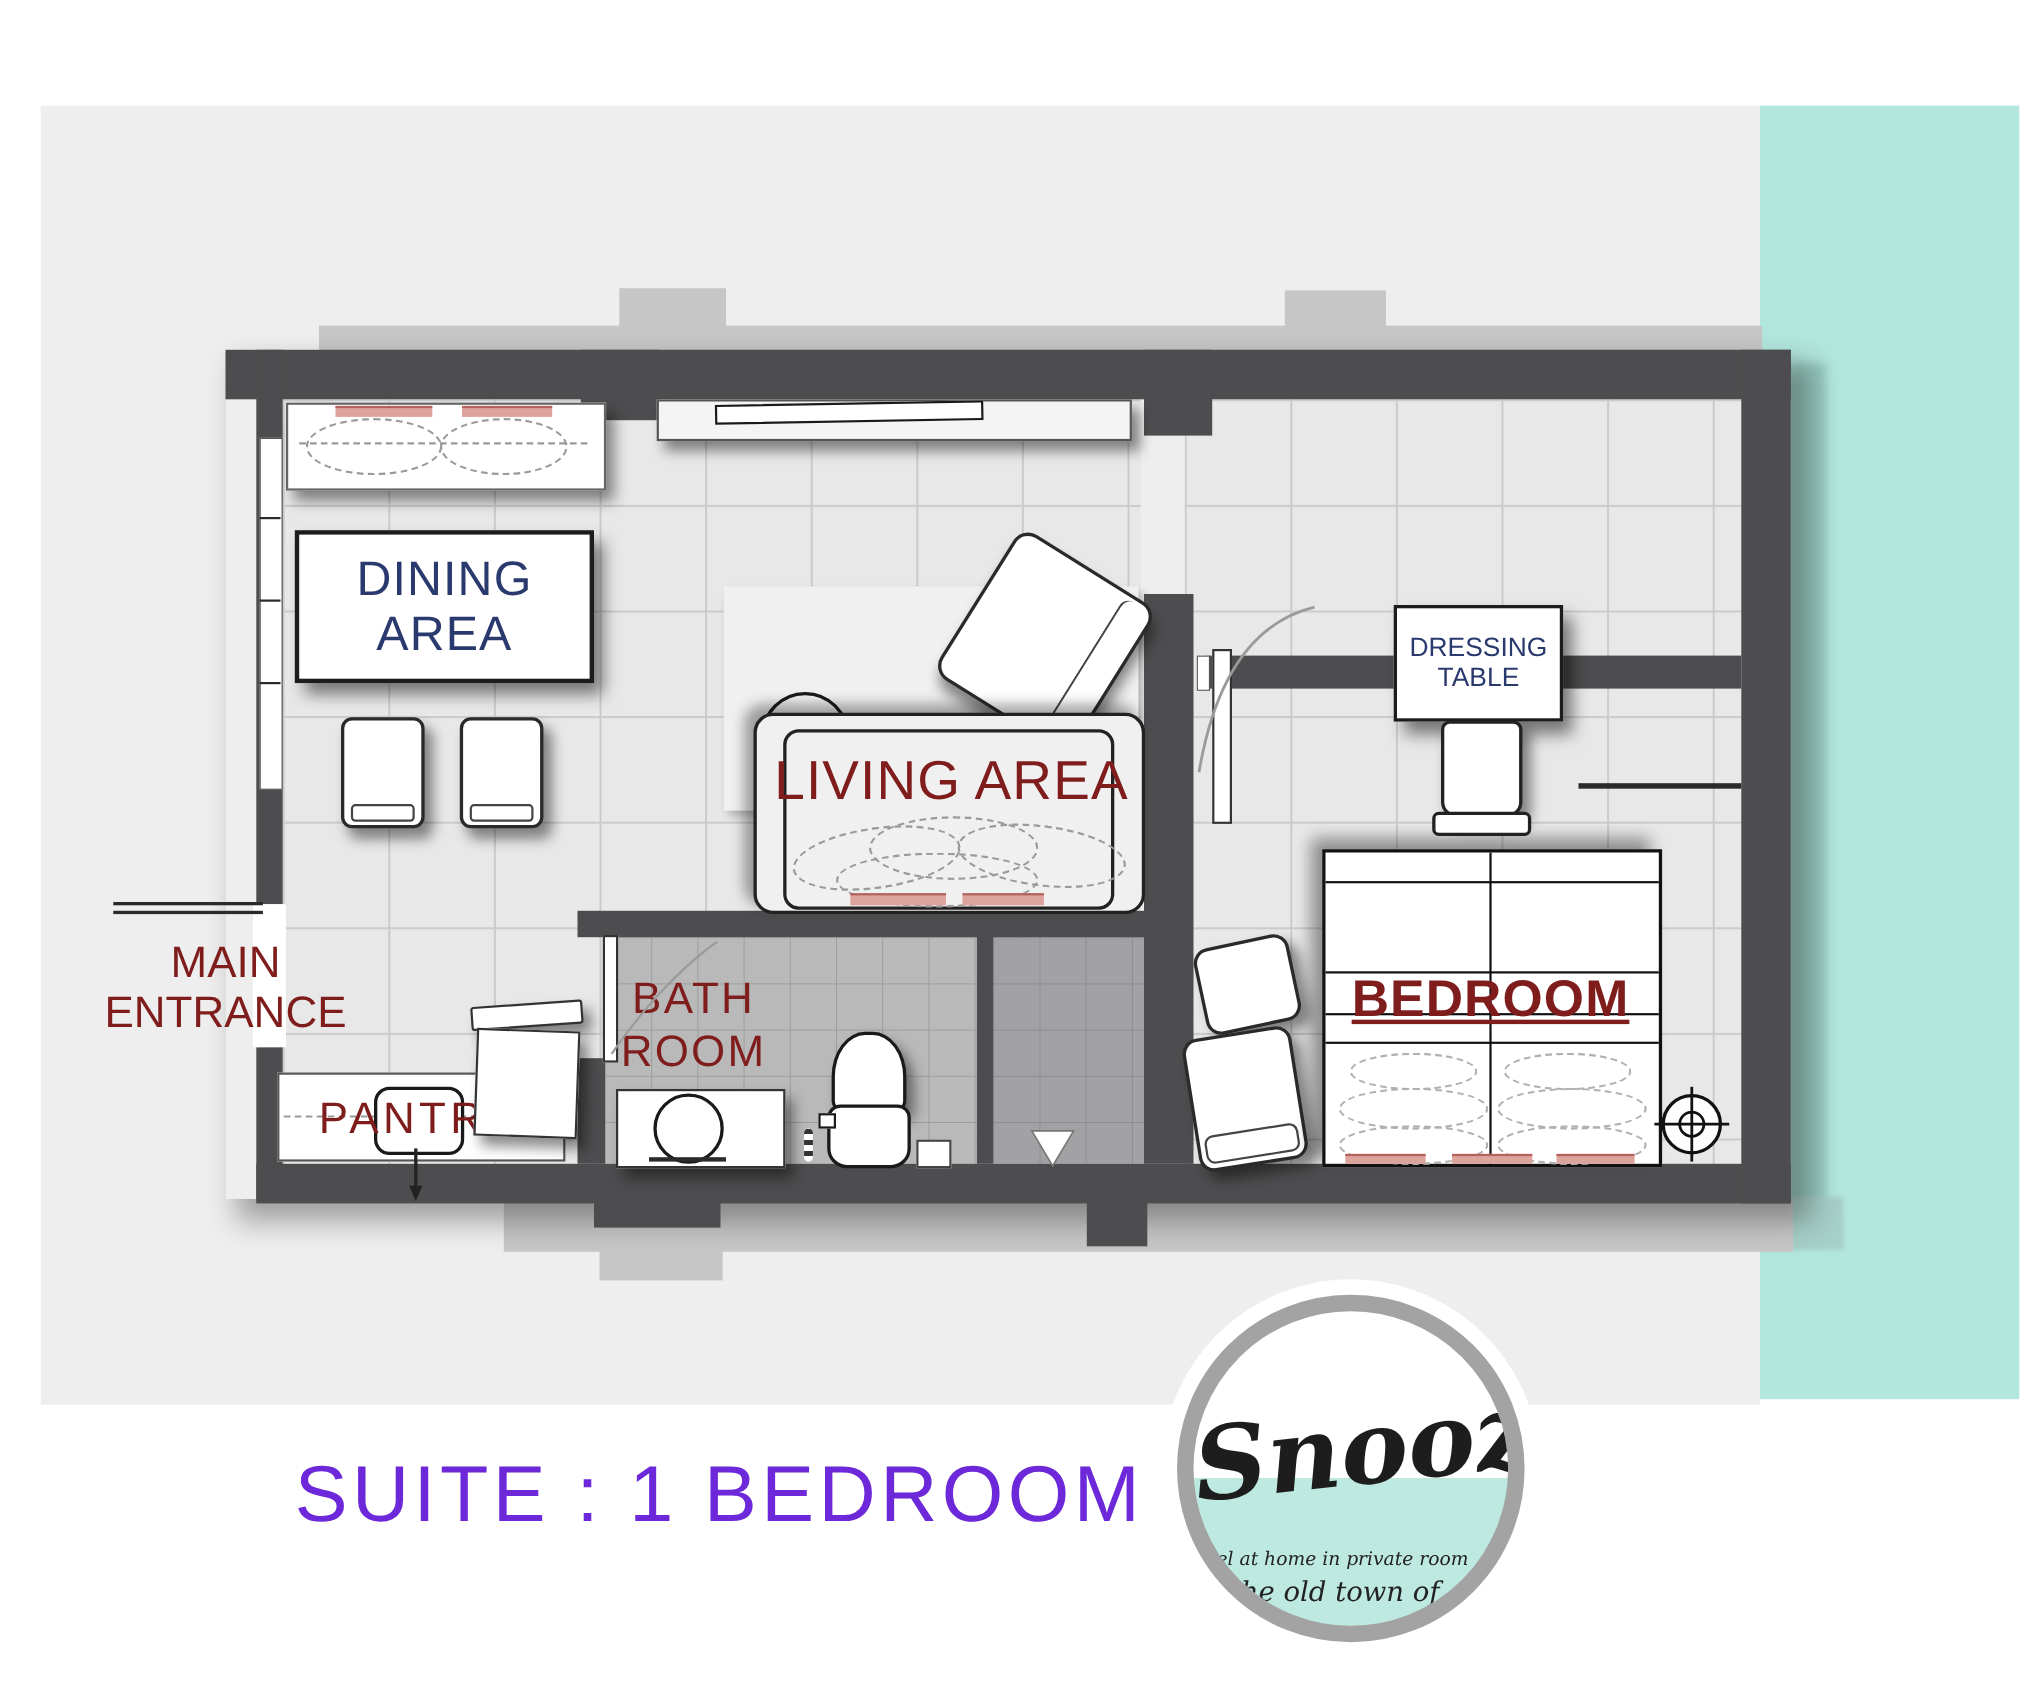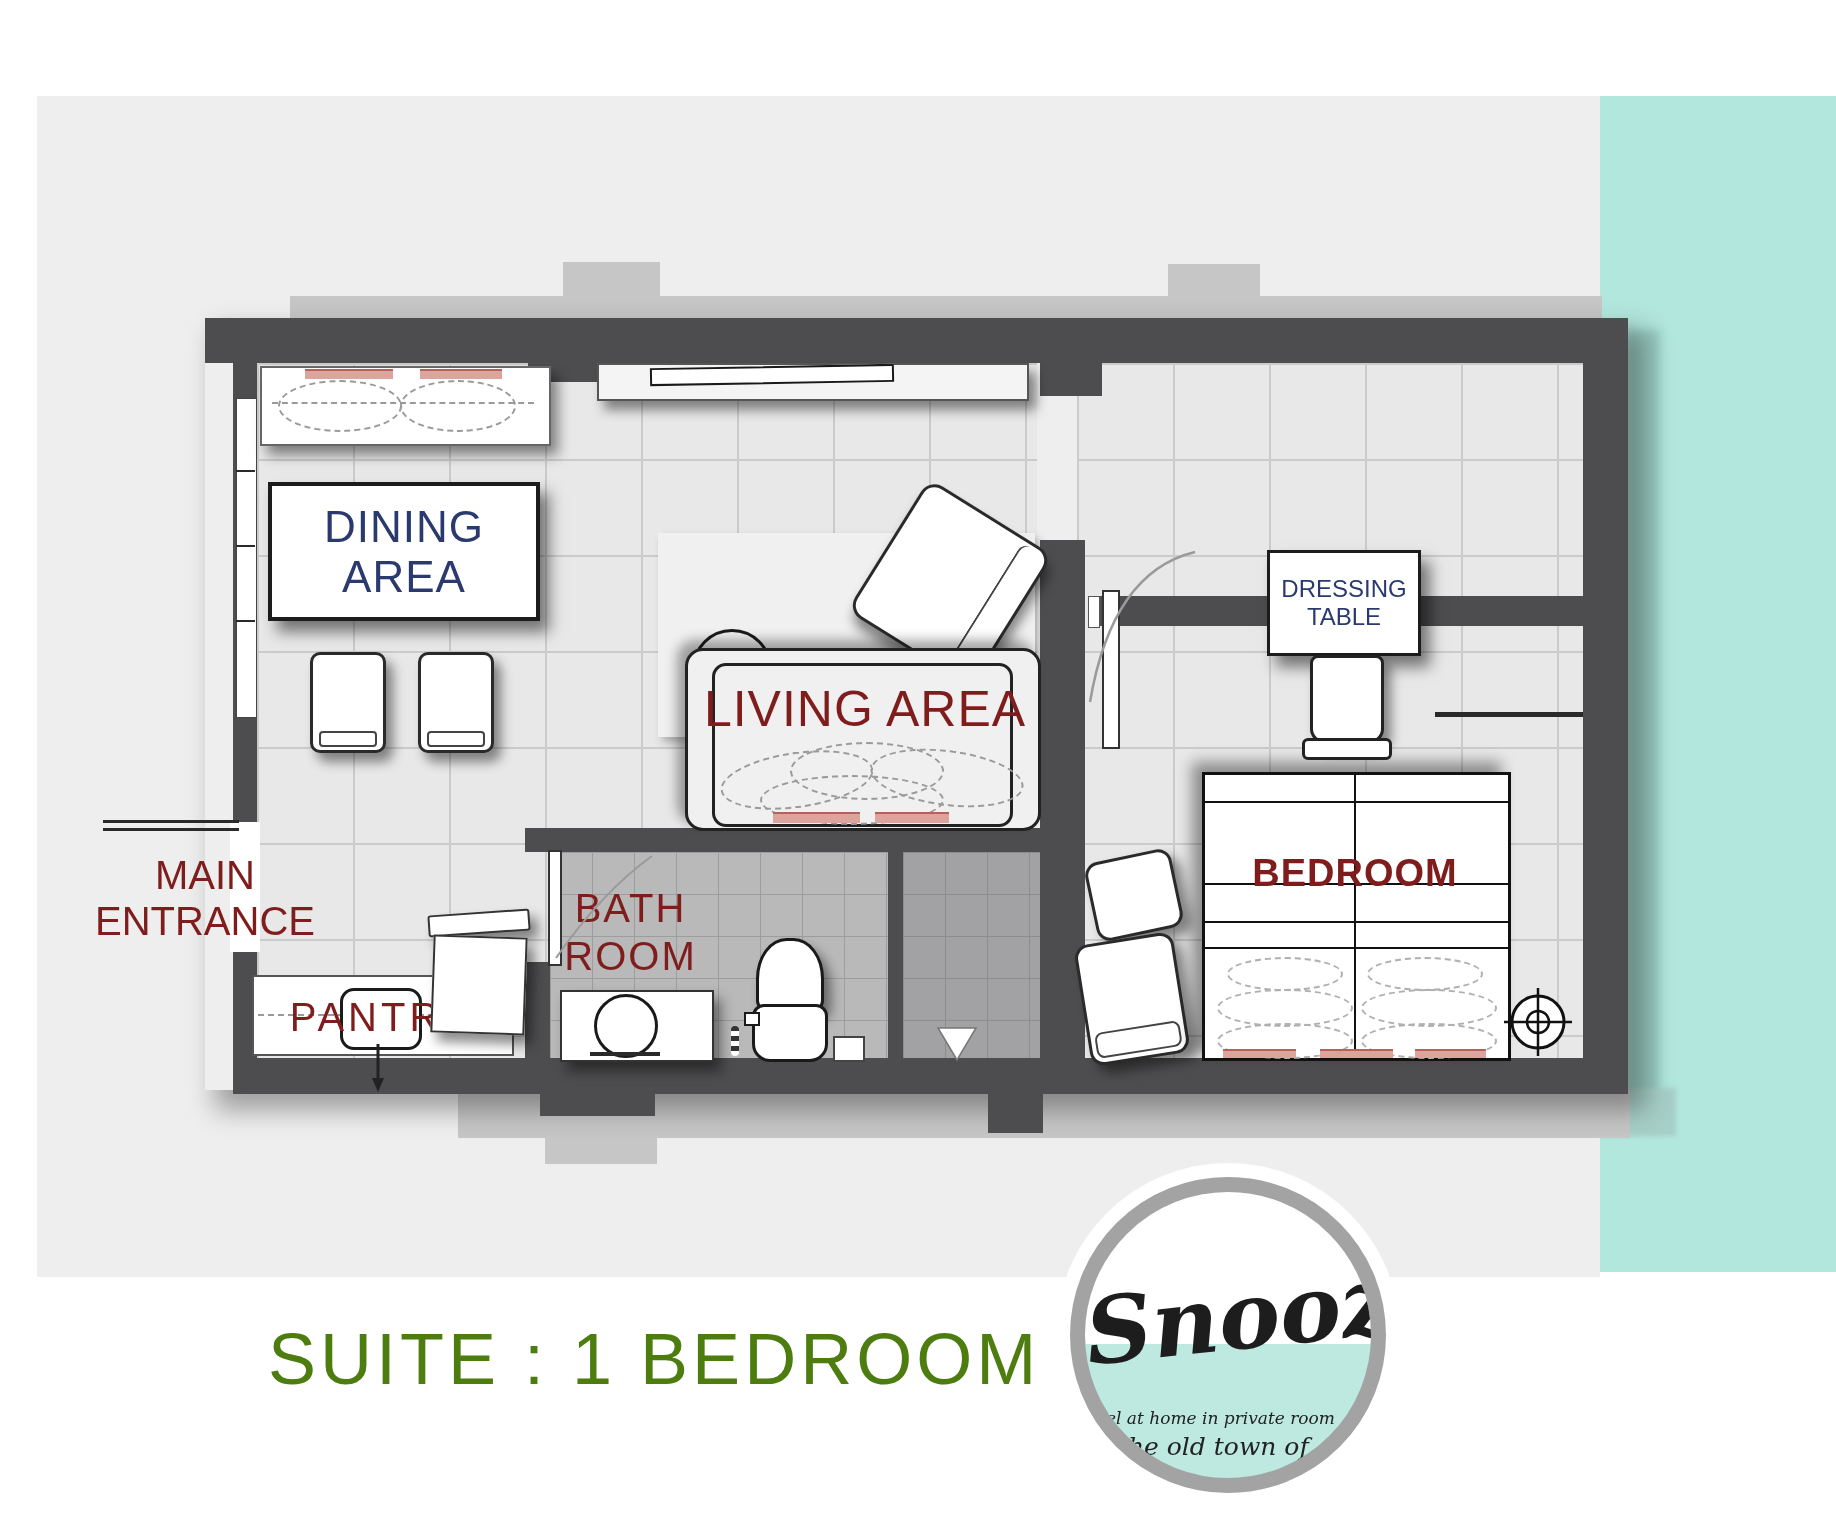--- a/index.html
+++ b/index.html
@@ -24,21 +24,21 @@
                       linear-gradient(90deg,#9d9d9e 1px,transparent 1px);
      background-size:42px 42px;}
   .showerfloor{position:absolute;background-color:#a2a2a4;
      background-image:linear-gradient(#8d8d8f 1px,transparent 1px),
                       linear-gradient(90deg,#8d8d8f 1px,transparent 1px);
      background-size:42px 42px;}
   .dashedellipse{position:absolute;border:2px dashed #9a9a9a;border-radius:50%;}
   .pink{position:absolute;background:#dca49d;border-top:2px solid #b4635c;}
   .thinline{position:absolute;background:#2a2a2a;}
   #title{position:absolute;left:268px;top:1318px;font-size:72px;letter-spacing:4px;
-         color:#4d7c0f;font-weight:500;white-space:nowrap;}
+         color:#6d28d9;font-weight:500;white-space:nowrap;}
   #logo{position:absolute;left:1070px;top:1177px;width:316px;height:316px;border-radius:50%;
         border:15px solid #a3a3a3;box-sizing:border-box;
         background:linear-gradient(180deg,#ffffff 53%,#bde9e1 53%);
         box-shadow:0 0 0 14px #ffffff;overflow:hidden;}
   #logo .brand{position:absolute;left:0;right:0;top:72px;text-align:center;
         font-family:"DejaVu Serif",serif;font-style:italic;font-weight:bold;
         font-size:92px;color:#1d1d1d;transform:rotate(-6deg);}
   #logo .tag{position:absolute;left:0;right:0;text-align:left;
         font-family:"DejaVu Serif",serif;font-style:italic;font-size:17px;color:#222;}
   svg.overlay{position:absolute;left:0;top:0;pointer-events:none;}
@@ -180,21 +180,21 @@
     <div class="navy" style="font-size:44px;font-weight:500;letter-spacing:1px;">AREA</div>
   </div>
 
   <div class="roomlbl" style="left:700px;top:680px;width:330px;font-size:50px;letter-spacing:1px;">LIVING AREA</div>
 
   <div class="roomlbl" style="left:538px;top:884px;width:185px;font-size:40px;line-height:48px;letter-spacing:2px;">
     <div>BATH</div>
     <div>ROOM</div>
   </div>
 
-  <div class="roomlbl" style="left:1215px;top:852px;width:280px;font-size:38px;letter-spacing:1px;font-weight:600;">BEDROOM</div>
+  <div class="roomlbl" style="left:1215px;top:880px;width:280px;font-size:47px;letter-spacing:1px;font-weight:600;text-decoration:underline;">BEDROOM</div>
 
   <div class="roomlbl" style="left:80px;top:852px;width:250px;font-size:40px;line-height:46px;">
     <div>MAIN</div>
     <div>ENTRANCE</div>
   </div>
 
   <svg class="overlay" width="1836" height="1529" viewBox="0 0 1836 1529">
     <path d="M 1195 552 Q 1112 572 1090 702" fill="none" stroke="#9a9a9a" stroke-width="2.5"></path>
     <path d="M 556 958 Q 602 892 652 856" fill="none" stroke="#9a9a9a" stroke-width="2"></path>
     <g>

